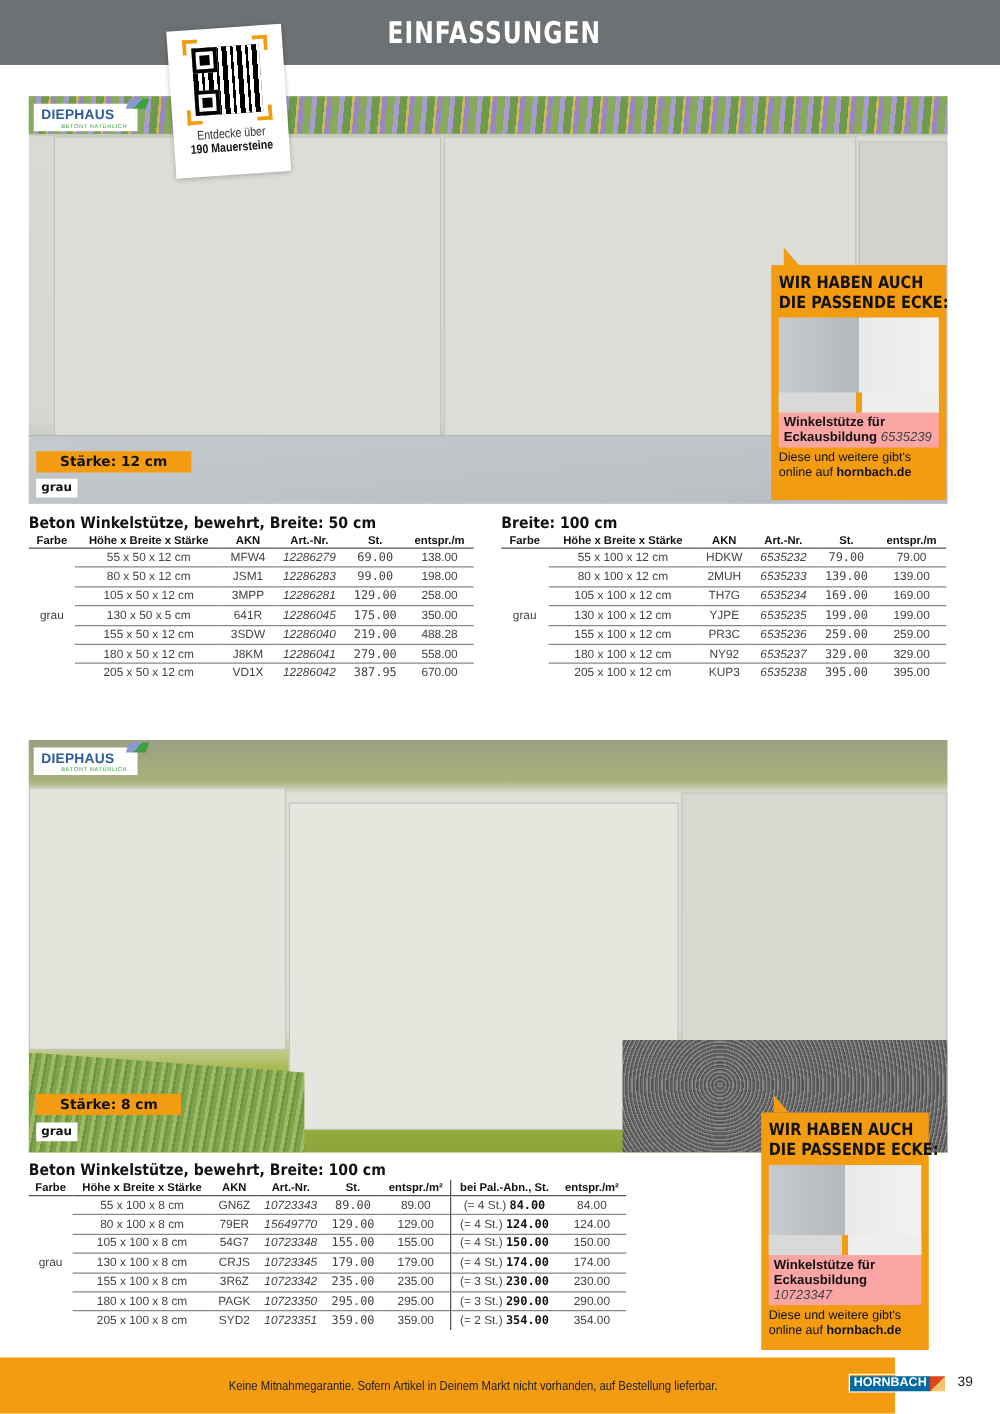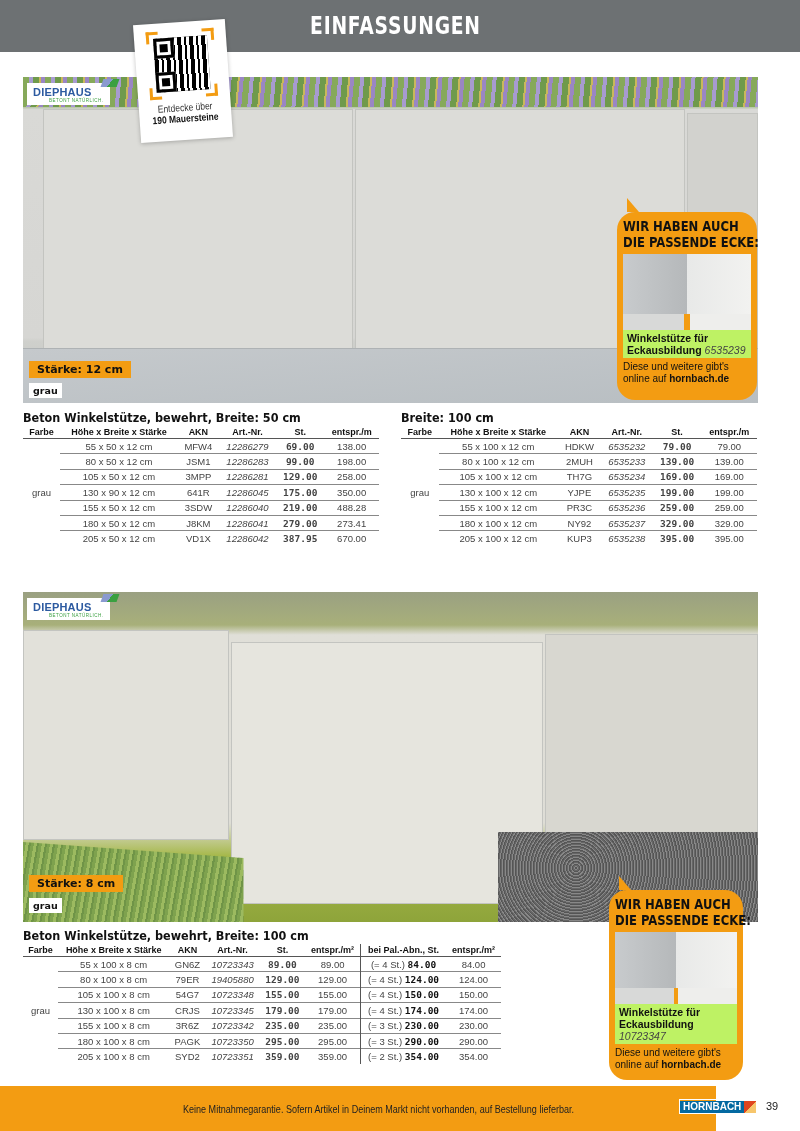--- a/index.html
+++ b/index.html
@@ -67,50 +67,50 @@
   .logo {
     position: absolute; background: #fff; padding: 3px 6px 2px 6px; z-index: 3;
     display: flex; flex-direction: column; align-items: flex-start;
   }
   .logo-main { font-weight: bold; font-size: 11px; color: #2c5aa0; letter-spacing: 0.2px; position: relative; }
   .logo-sub { font-size: 4.5px; color: #3aa040; letter-spacing: 0.5px; margin-left: 16px; }
   .logo-mark { position:absolute; right:-8px; top:-4px; width:16px; height:8px; background: linear-gradient(120deg,#8a9ad0 50%,#3aa040 50%); transform: skewX(-20deg); }
 
   .tag-orange {
     position: absolute; background: #f39c12; color: #111; font-weight: bold;
-    font-size: 11px; padding: 2px 8px; z-index: 3; font-family: "DejaVu Sans", sans-serif;
+    font-size: 11px; padding: 2px 19px; z-index: 3; font-family: "DejaVu Sans", sans-serif;
   }
   .tag-white {
     position: absolute; background: #fff; color: #111; font-weight: bold;
     font-size: 9.5px; padding: 2px 4px; z-index: 3; font-family: "DejaVu Sans", sans-serif;
   }
 
   
   .callout {
-    position: absolute; background: #f39c12; z-index: 4; padding: 6px 6px 6px 6px; border-radius: 18px;
+    position: absolute; background: #f39c12; z-index: 4; padding: 6px 6px 6px 6px;
   }
   .callout::before {
     content:""; position:absolute; left: 10px; top: -14px; width: 0; height: 0;
     border-left: 0 solid transparent; border-right: 12px solid transparent; border-bottom: 14px solid #f39c12;
   }
   .callout-title {
     font-weight: bold; font-size: 13.5px; line-height: 16px; color: #111;
     font-family: "DejaVu Sans", sans-serif; transform: scaleX(0.86); transform-origin: left;
     white-space: nowrap;
   }
   .callout-img {
     margin: 4px 0 0 0; height: 76px; position: relative;
     background: linear-gradient(90deg, #c8cbcd 0%, #b5b8ba 50%, #e8e9e8 50%, #f2f2f0 100%);
   }
   .callout-img::after {
     content:""; position:absolute; left:0; bottom:0; width:100%; height:16px;
     background: linear-gradient(90deg,#d8d9d8 0 48%, #f39c12 48% 52%, #eeeeec 52% 100%);
   }
   .callout-name {
-    background: #bef264; padding: 2px 4px; font-size: 10.5px; line-height: 12px; font-weight: bold; color: #111;
+    background: #fca5a5; padding: 2px 4px; font-size: 10.5px; line-height: 12px; font-weight: bold; color: #111;
   }
   .callout-name .artnr { font-weight: normal; font-style: italic; color: #444; }
   .callout-note { font-size: 10px; line-height: 12px; color: #111; margin-top: 3px; }
   .callout-note b { font-weight: bold; }
 
   
   .section-title {
     position: absolute; font-weight: bold; font-size: 12.5px; color: #111;
     font-family: "DejaVu Sans", sans-serif; transform: scaleX(0.9); transform-origin: left;
     white-space: nowrap;
@@ -123,21 +123,21 @@
     font-weight: bold; font-size: 9px; color: #111; padding: 1px 4px 1px 4px;
     border-bottom: 1.5px solid #555; white-space: nowrap; text-align: center;
   }
   table.spec td {
     padding: 0 4px; height: 15.4px; white-space: nowrap; color: #444; text-align: center;
   }
   table.spec tr.row td.bordered { border-top: 1.5px solid #888; }
   table.spec tr.row:first-child td.bordered { border-top: none; }
   td.farbe { color: #444; vertical-align: middle; }
   td.artnr { font-style: italic; color: #555; margin-top: 22px; }
-  td.price { font-weight: bold; color: #111; font-family: "DejaVu Sans Mono", monospace; font-size: 9.5px; }
+  td.price { font-weight: normal; color: #111; font-family: "DejaVu Sans Mono", monospace; font-size: 9.5px; }
   td.akn { color: #444; }
   td.divider, th.divider { border-left: 1px solid #555; }
   td.pal span.pal-qty { color: #444; }
   td.pal span.pal-price { font-weight: bold; color: #111; font-family: "DejaVu Sans Mono", monospace; }
 
   .footer {
     position: absolute; left: 0; top: 1086px; width: 716px; height: 45px; background: #f39c12;
     display: flex; align-items: center;
   }
   .footer-text { position:absolute; left: 183px; font-size: 10.5px; color: #222; transform: scaleX(0.86); transform-origin: left; white-space: nowrap; }
@@ -225,39 +225,39 @@
       <td class="bordered">198.00</td>
     </tr>
     <tr class="row">
       <td class="bordered">105 x 50 x 12 cm</td>
       <td class="bordered akn">3MPP</td>
       <td class="bordered artnr">12286281</td>
       <td class="bordered price">129.00</td>
       <td class="bordered">258.00</td>
     </tr>
     <tr class="row">
-      <td class="bordered">130 x 90 x 12 cm</td>
+      <td class="bordered">130 x 50 x 5 cm</td>
       <td class="bordered akn">641R</td>
       <td class="bordered artnr">12286045</td>
       <td class="bordered price">175.00</td>
       <td class="bordered">350.00</td>
     </tr>
     <tr class="row">
       <td class="bordered">155 x 50 x 12 cm</td>
       <td class="bordered akn">3SDW</td>
       <td class="bordered artnr">12286040</td>
       <td class="bordered price">219.00</td>
       <td class="bordered">488.28</td>
     </tr>
     <tr class="row">
       <td class="bordered">180 x 50 x 12 cm</td>
       <td class="bordered akn">J8KM</td>
       <td class="bordered artnr">12286041</td>
       <td class="bordered price">279.00</td>
-      <td class="bordered">273.41</td>
+      <td class="bordered">558.00</td>
     </tr>
     <tr class="row">
       <td class="bordered">205 x 50 x 12 cm</td>
       <td class="bordered akn">VD1X</td>
       <td class="bordered artnr">12286042</td>
       <td class="bordered price">387.95</td>
       <td class="bordered">670.00</td>
     </tr>
   </tbody>
 </table>
@@ -378,21 +378,21 @@
       <td class="bordered akn">GN6Z</td>
       <td class="bordered artnr">10723343</td>
       <td class="bordered price">89.00</td>
       <td class="bordered">89.00</td>
       <td class="bordered divider pal"><span class="pal-qty">(= 4 St.)</span> <span class="pal-price">84.00</span></td>
       <td class="bordered">84.00</td>
     </tr>
     <tr class="row">
       <td class="bordered">80 x 100 x 8 cm</td>
       <td class="bordered akn">79ER</td>
-      <td class="bordered artnr">19405880</td>
+      <td class="bordered artnr">15649770</td>
       <td class="bordered price">129.00</td>
       <td class="bordered">129.00</td>
       <td class="bordered divider pal"><span class="pal-qty">(= 4 St.)</span> <span class="pal-price">124.00</span></td>
       <td class="bordered">124.00</td>
     </tr>
     <tr class="row">
       <td class="bordered">105 x 100 x 8 cm</td>
       <td class="bordered akn">54G7</td>
       <td class="bordered artnr">10723348</td>
       <td class="bordered price">155.00</td>

